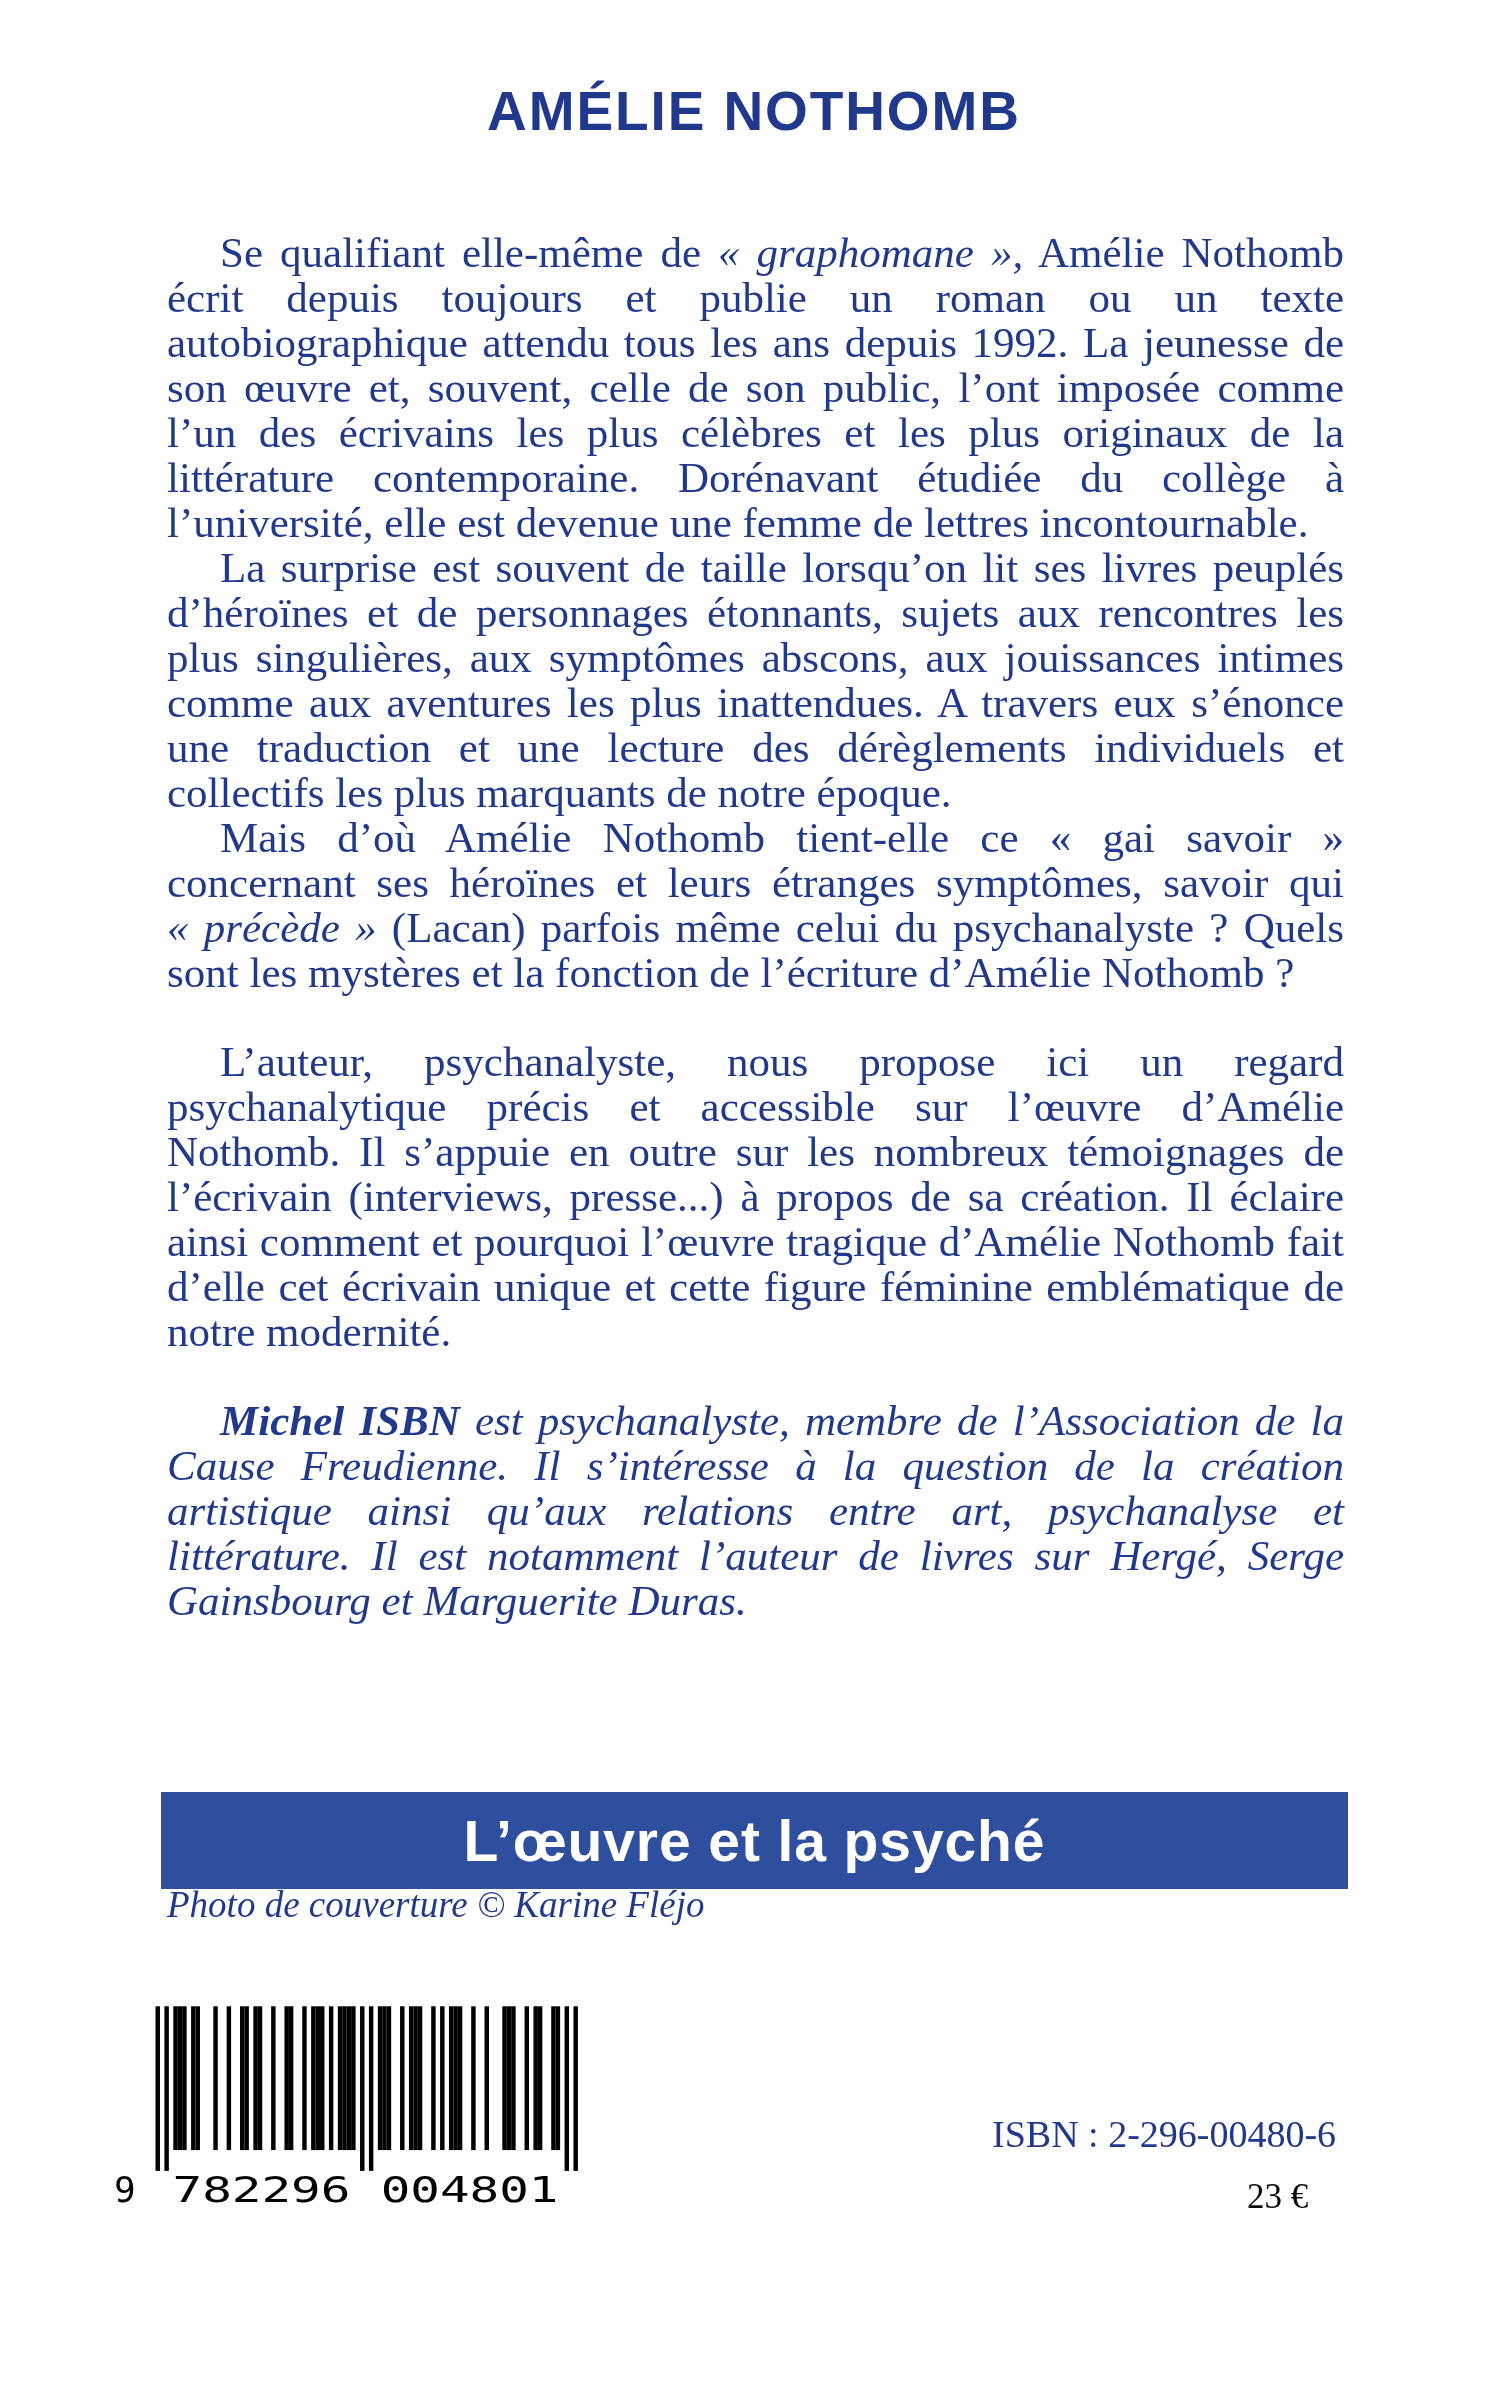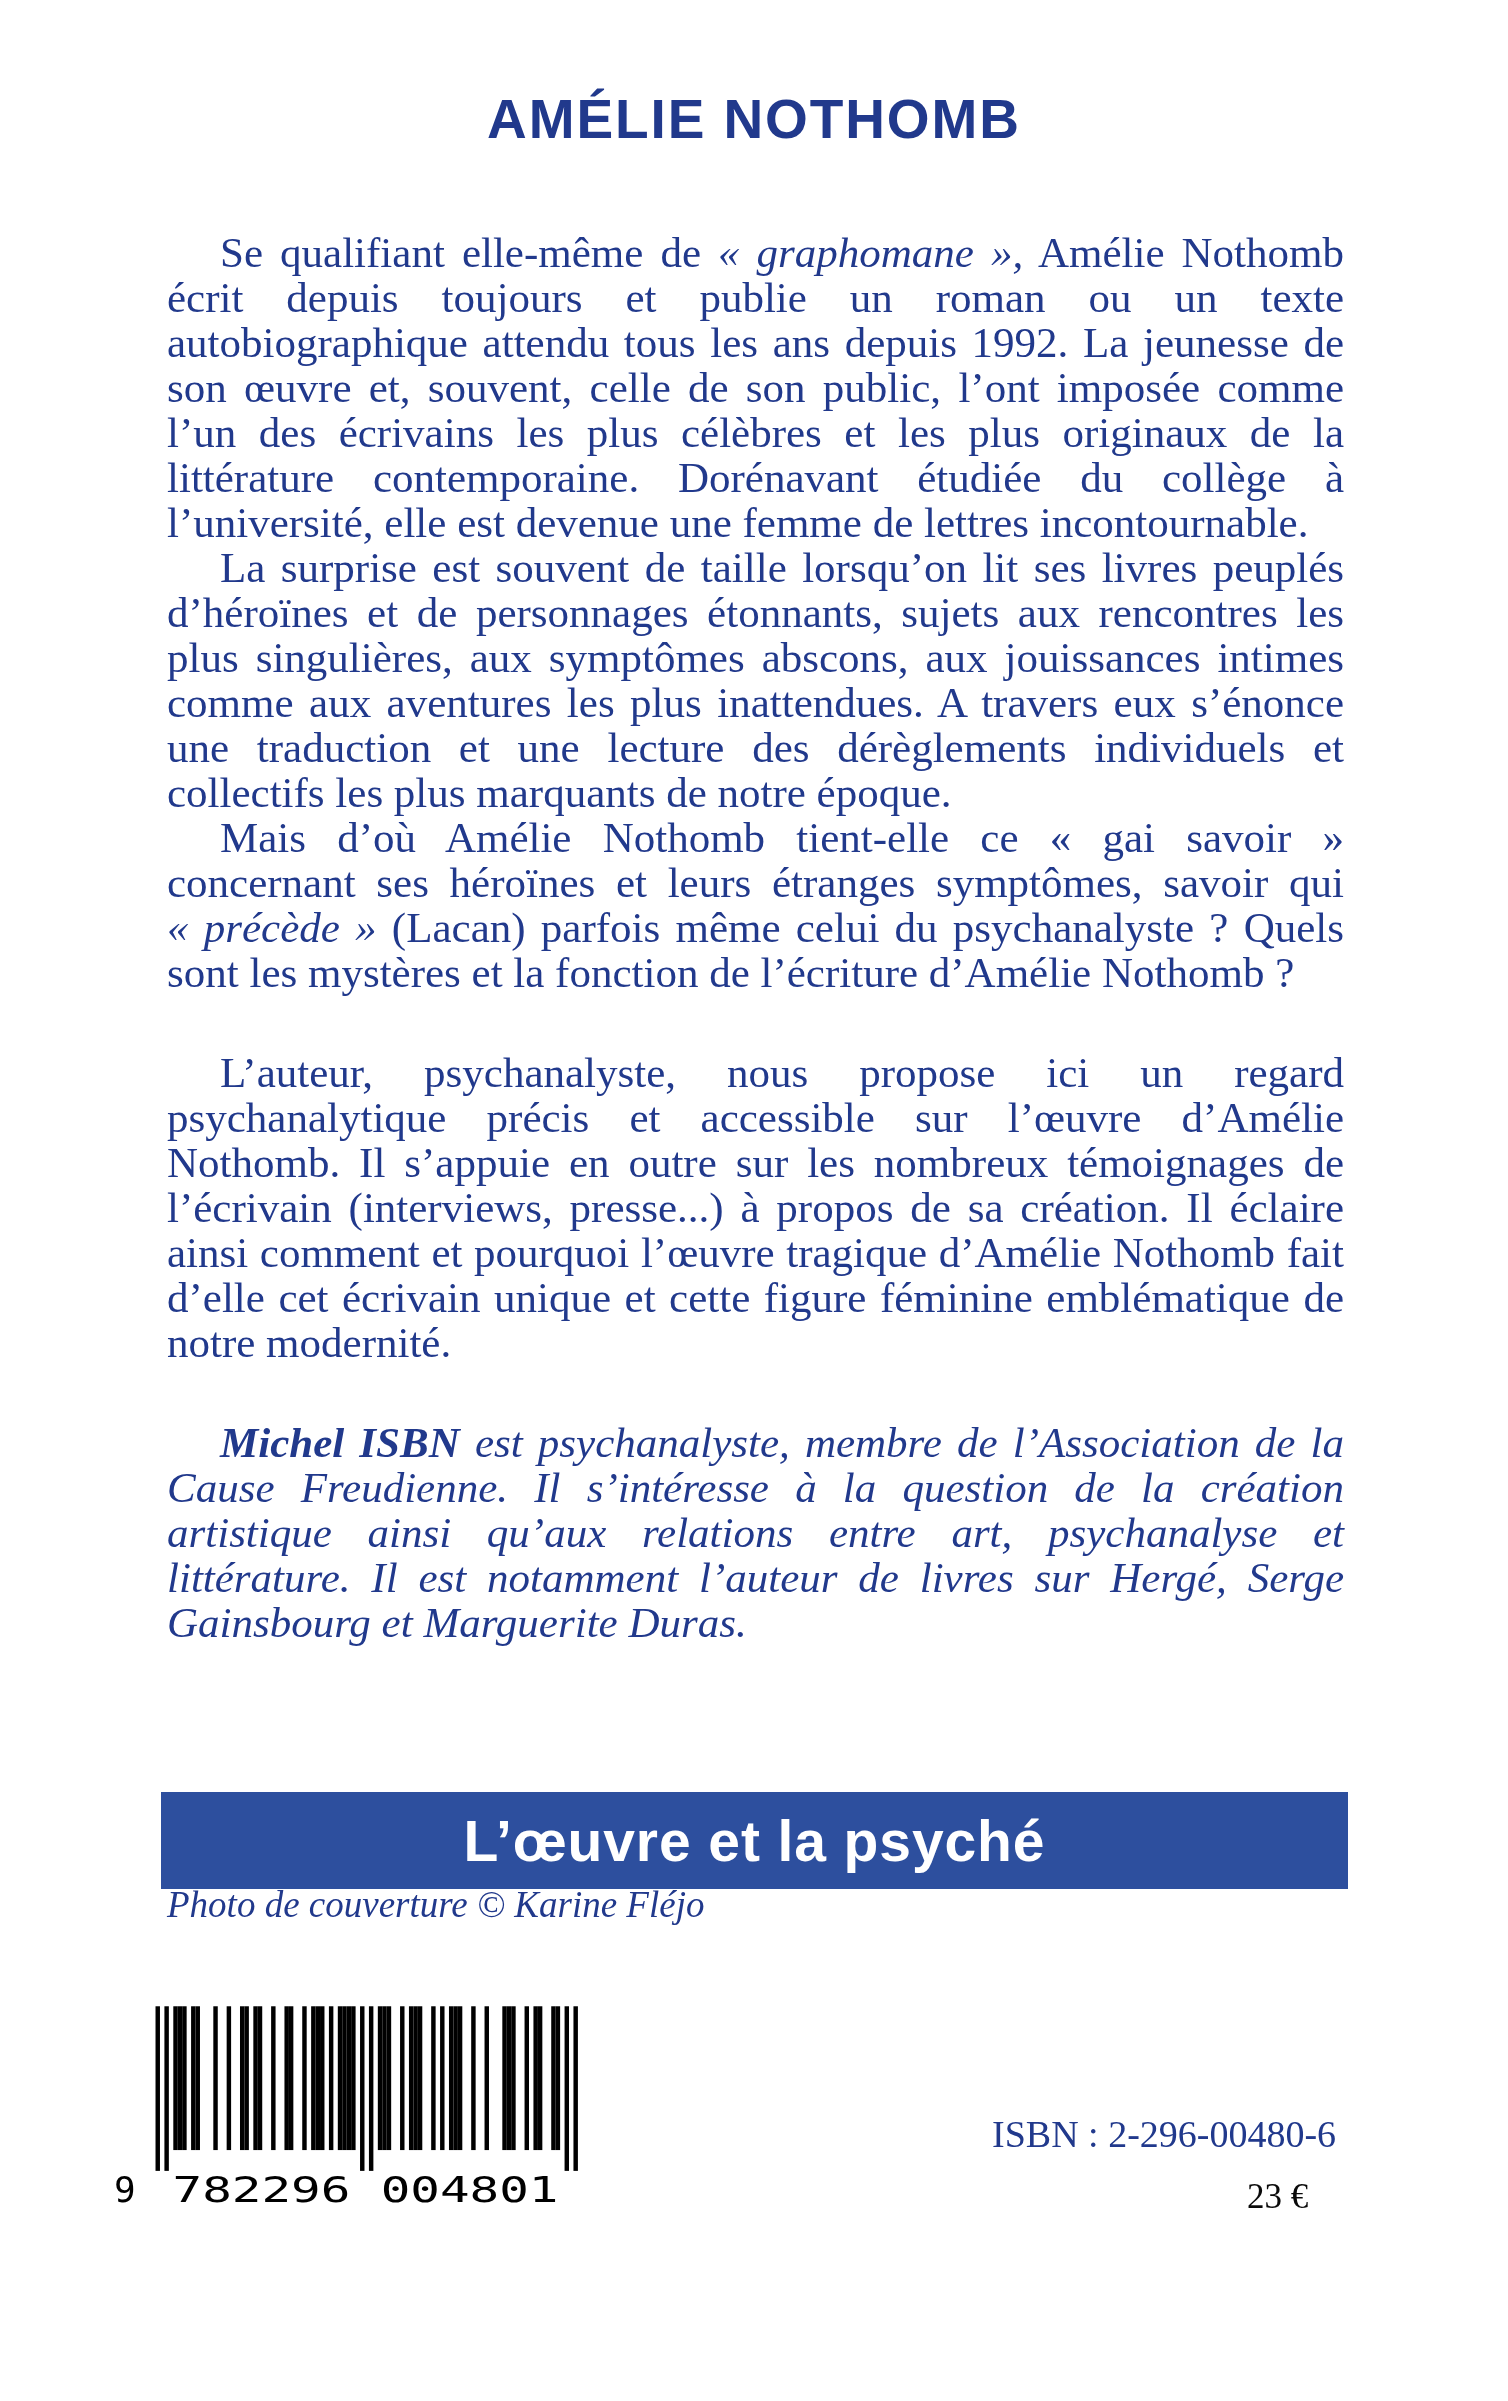--- a/index.html
+++ b/index.html
@@ -12,29 +12,28 @@
     overflow:hidden;
   }
   .title{
     position:absolute;top:78px;left:0;width:100%;
     text-align:center;
     font-family:"Liberation Sans",sans-serif;
     font-weight:bold;
     font-size:55px;line-height:66px;
     letter-spacing:1.9px;
     color:var(--text,#21398c);
-    margin-top:8px;
   }
   .body-text{
     position:absolute;top:230px;left:167px;width:1177px;
     font-size:43px;line-height:45px;
     text-align:justify;
   }
   .para{margin:0;text-indent:53px;}
-  .para.spaced{margin-top:55px;}
+  .para.spaced{margin-top:44px;}
   .r{font-style:normal;}
   .i{font-style:italic;}
   .bi{font-style:italic;font-weight:bold;}
   .banner{
     position:absolute;top:1792px;left:161px;width:1187px;height:97px;
     background:var(--banner-bg,#2d4f9e);
     display:flex;align-items:center;justify-content:center;
   }
   .banner-label{
     color:var(--banner-text,#ffffff);

